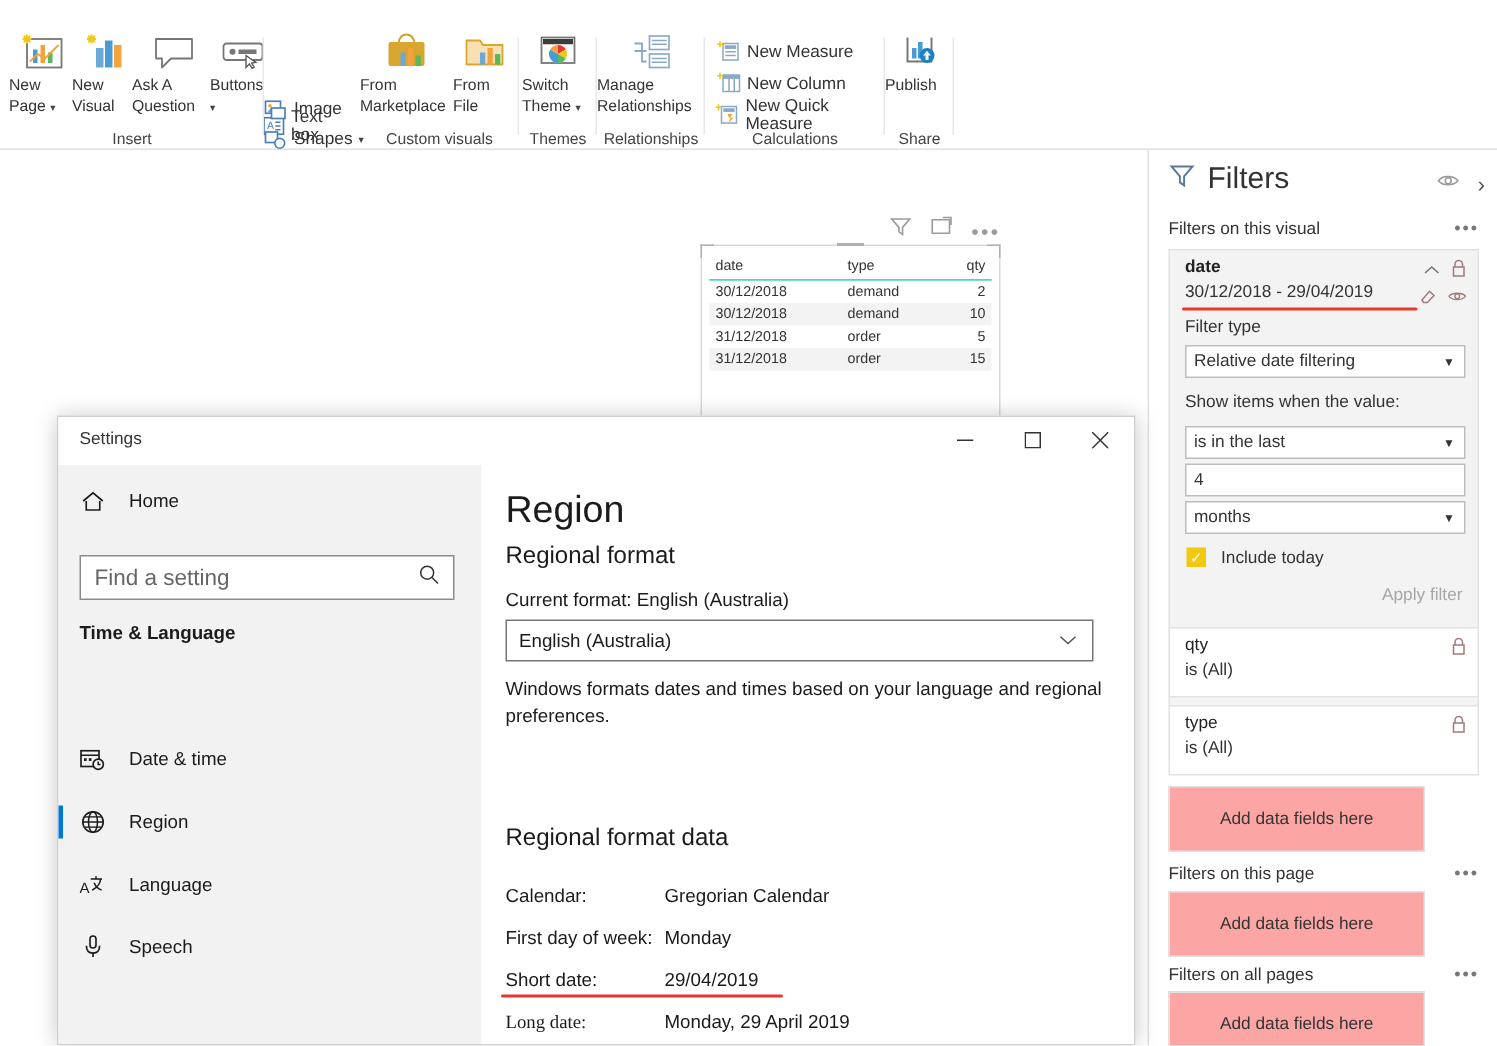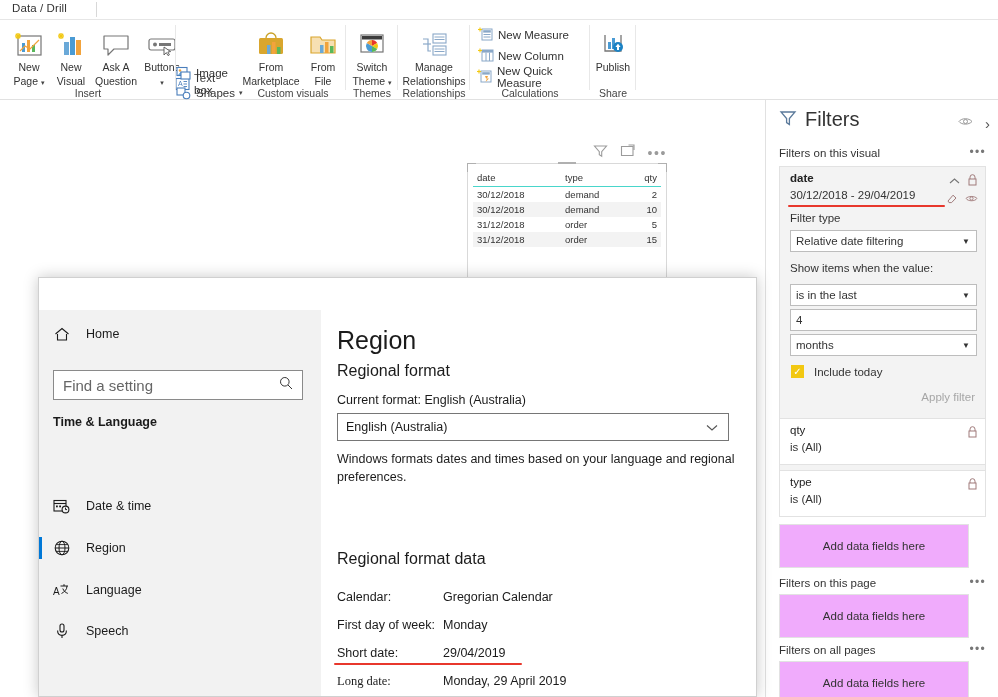--- a/index.html
+++ b/index.html
@@ -32,21 +32,21 @@
   }
   .rgroup { position:absolute; top:0; height:80px; }
   .rgroup .glabel {
     position:absolute; bottom:1px; left:0; width:100%;
     text-align:center; font-size:10.5px; color:#444;
   }
   .rgroup .gsep {
     position:absolute; right:0; top:5px; width:1px; height:65px; background:#e8e8e8;
   }
   .bigbtn {
-    position:absolute; top:10px; width:46px; text-align:center; cursor:default;
+    position:absolute; top:0; width:46px; text-align:left; cursor:default;
   }
   .bigbtn .bicon { height:30px; display:flex; align-items:center; justify-content:center; }
   .bigbtn .blabel {
     font-size:10.5px; color:#333; line-height:11.5px; margin-top:2px;
   }
   .smallbtn {
     position:absolute; height:21px; display:flex; align-items:center; cursor:default;
   }
   .smallbtn .sicon { width:17px; height:16px; display:flex; align-items:center; justify-content:center; margin-right:4px;}
   .smallbtn .slabel { font-size:11.5px; color:#333; }
@@ -104,21 +104,21 @@
   .fcard .ficons { position:absolute; right:7px; top:5px; display:flex; gap:7px; align-items:center;}
   .fcard .ficons2 { position:absolute; right:7px; top:23px; display:flex; gap:7px; align-items:center;}
   .flabel { font-size:11.5px; color:#333; }
   .fsel {
     width:187px; height:22px; background:#fff; border:1px solid #bdbdbd;
     display:flex; align-items:center; padding:0 5px; font-size:11.5px; color:#333;
     position:relative;
   }
   .fsel .arr { position:absolute; right:6px; font-size:8px; color:#333; }
   .addfield {
-    position:absolute; left:13px; width:190px; height:44px; background:#f0abfc;
+    position:absolute; left:13px; width:171px; height:44px; background:#fca5a5;
     border:1px solid #e2e2e2; display:flex; align-items:center; justify-content:center;
     font-size:11.5px; color:#333;
   }
   .chk {
     width:13px; height:13px; background:#f2c811; display:flex; align-items:center;
     justify-content:center; font-size:10px; color:#fff;
   }
   .applyf { font-size:11.5px; color:#a6a6a6; }
   .redline { position:absolute; height:2px; background:#e8372c; border-radius:1px;}
 
@@ -161,24 +161,20 @@
   .s-desc { position:absolute; left:16px; top:140px; width:400px; font-size:12.5px; color:#1b1b1b; line-height:18px; }
   .s-h3 { position:absolute; left:16px; top:240px; font-size:16px; color:#1b1b1b; font-weight:400; }
   .s-row { position:absolute; left:16px; font-size:12.5px; color:#1b1b1b; }
   .s-rowv { position:absolute; left:122px; font-size:12.5px; color:#1b1b1b; }
 </style>
 </head>
 <body>
 
 <div id="root">
 
-  <div class="pbi-tabstrip">
-    <div class="pbi-tab">Data / Drill</div>
-    <div class="pbi-tab-sep"></div>
-  </div>
 
   <div class="ribbon">
 
     <div class="rgroup" style="left:0; width:176px;">
       <div class="bigbtn" style="left:6px;">
         <div class="bicon">
           <svg width="30" height="28" viewBox="0 0 30 28">
             <rect x="4" y="5" width="23" height="19" fill="#fff" stroke="#767676" stroke-width="1.2"></rect>
             <rect x="8" y="12" width="3" height="9" fill="#4a9bd4"></rect>
             <rect x="13" y="9" width="3" height="12" fill="#f2a33c"></rect>
@@ -582,20 +578,41 @@
     <div class="sec-label" style="top:477px;">Filters on this page</div>
     <div class="sec-dots" style="top:475px;">•••</div>
     <div class="addfield" style="top:494px;">Add data fields here</div>
 
     <div class="sec-label" style="top:544px;">Filters on all pages</div>
     <div class="sec-dots" style="top:542px;">•••</div>
     <div class="addfield" style="top:561px;">Add data fields here</div>
   </div>
 
   <div class="settings">
+    <div class="s-titlebar">
+      <div class="s-title">Settings</div>
+      <div class="s-wbtns">
+        <div class="s-wbtn">
+          <svg width="11" height="11" viewBox="0 0 11 11">
+              <line x1="0" y1="5.5" x2="11" y2="5.5" stroke="#333" stroke-width="1"></line>
+            </svg>
+        </div>
+        <div class="s-wbtn">
+          <svg width="11" height="11" viewBox="0 0 11 11">
+              <rect x="0.5" y="0.5" width="10" height="10" fill="none" stroke="#333" stroke-width="1"></rect>
+            </svg>
+        </div>
+        <div class="s-wbtn">
+          <svg width="11" height="11" viewBox="0 0 11 11">
+              <line x1="0" y1="0" x2="11" y2="11" stroke="#333" stroke-width="1"></line>
+              <line x1="11" y1="0" x2="0" y2="11" stroke="#333" stroke-width="1"></line>
+            </svg>
+        </div>
+      </div>
+    </div>
 
     <div class="s-side">
       <div class="s-nav" style="top:8px;">
         <span class="nicon">
           <svg width="16" height="15" viewBox="0 0 16 15">
               <path d="M1.5 7 L8 1.5 L14.5 7" fill="none" stroke="#1b1b1b" stroke-width="1.1"></path>
               <path d="M3.5 7 V13 H12.5 V7" fill="none" stroke="#1b1b1b" stroke-width="1.1"></path>
             </svg>
         </span>
         <span class="nlabel">Home</span>

